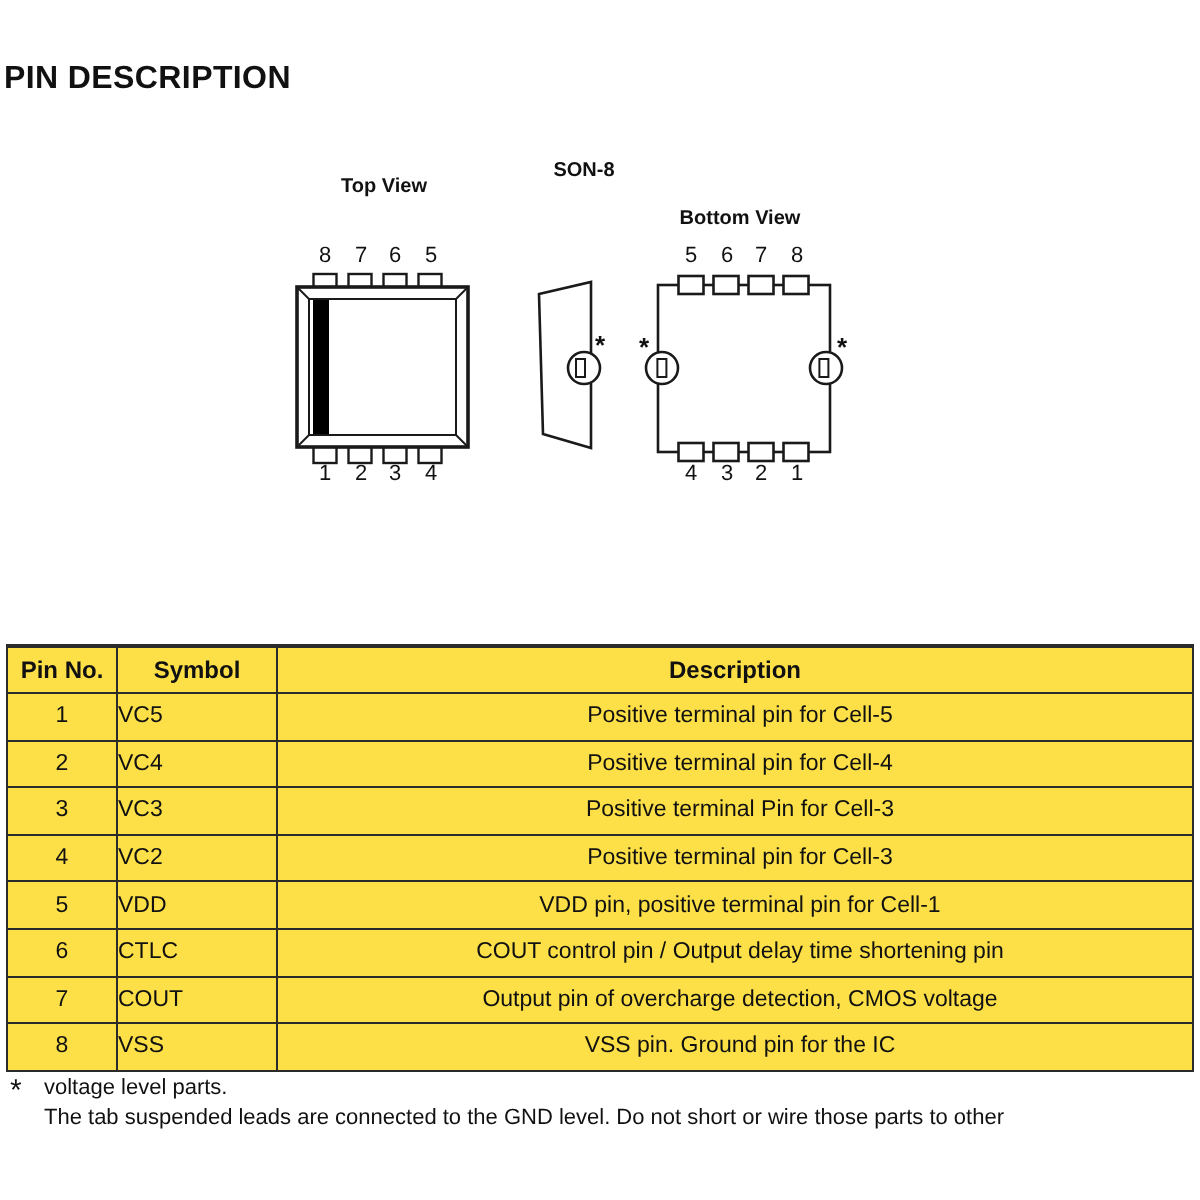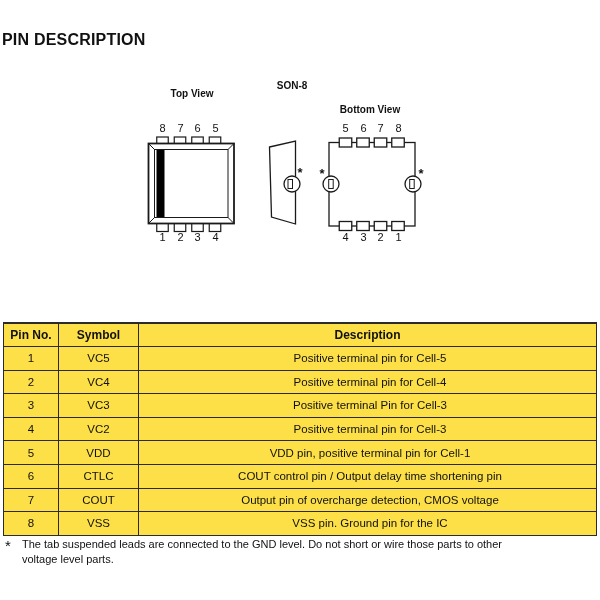--- a/index.html
+++ b/index.html
@@ -23,21 +23,21 @@
     border-collapse:collapse;font-size:11.5px;color:#111;
     border:1.5px solid #2b2b2b;
   }
   .pintable th,.pintable td{border:1px solid #2b2b2b;padding:0;background:#fde047;}
   .pintable thead th{
     height:22px;font-size:12px;font-weight:bold;text-align:center;
     border-top:2px solid #2b2b2b;
   }
   .pintable tbody td{height:22.6px;}
   .col-pin{width:54px;text-align:center;}
-  .col-sym{width:79px;text-align:center;}
+  .col-sym{width:79px;}
   .col-desc{text-align:center;padding-left:5px;}
   .pintable tbody td.col-desc{padding-left:5px;}
   .footnote-marker{position:absolute;left:5px;top:537px;font-size:15px;color:#111;}
   .footnote{position:absolute;left:22px;top:537px;font-size:11px;line-height:15px;color:#111;}
 </style>
 </head>
 <body>
 
 <div class="page">
 
@@ -174,17 +174,17 @@
       <tr>
         <td class="col-pin">8</td>
         <td class="col-sym">VSS</td>
         <td class="col-desc">VSS pin. Ground pin for the IC</td>
       </tr>
     </tbody>
   </table>
 
   <span class="footnote-marker">*</span>
   <div class="footnote">
+    <div>voltage level parts.</div>
     <div>The tab suspended leads are connected to the GND level. Do not short or wire those parts to other</div>
-    <div>voltage level parts.</div>
   </div>
 
 </div>
 
 </body></html>

